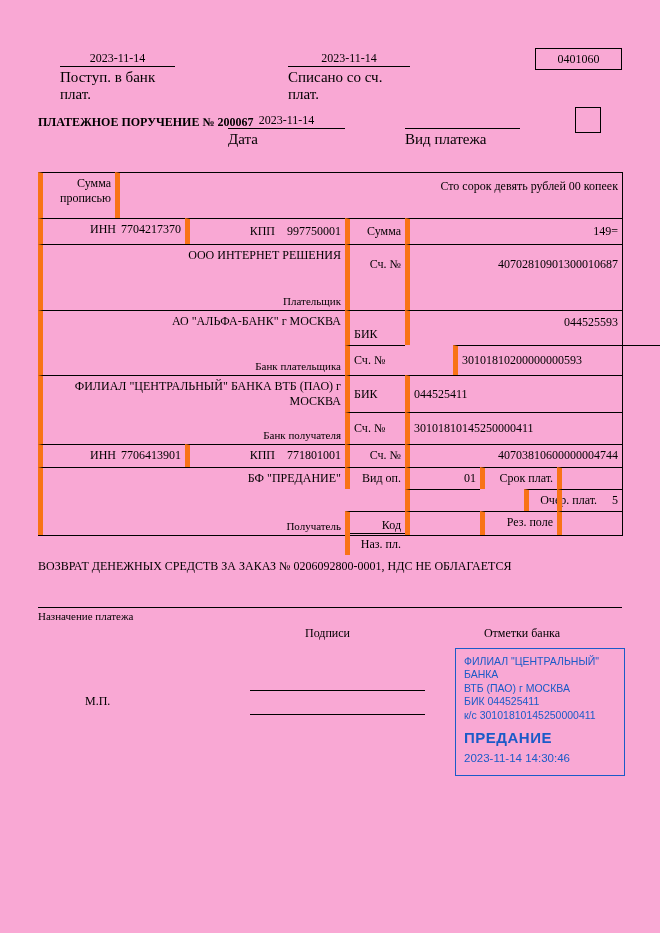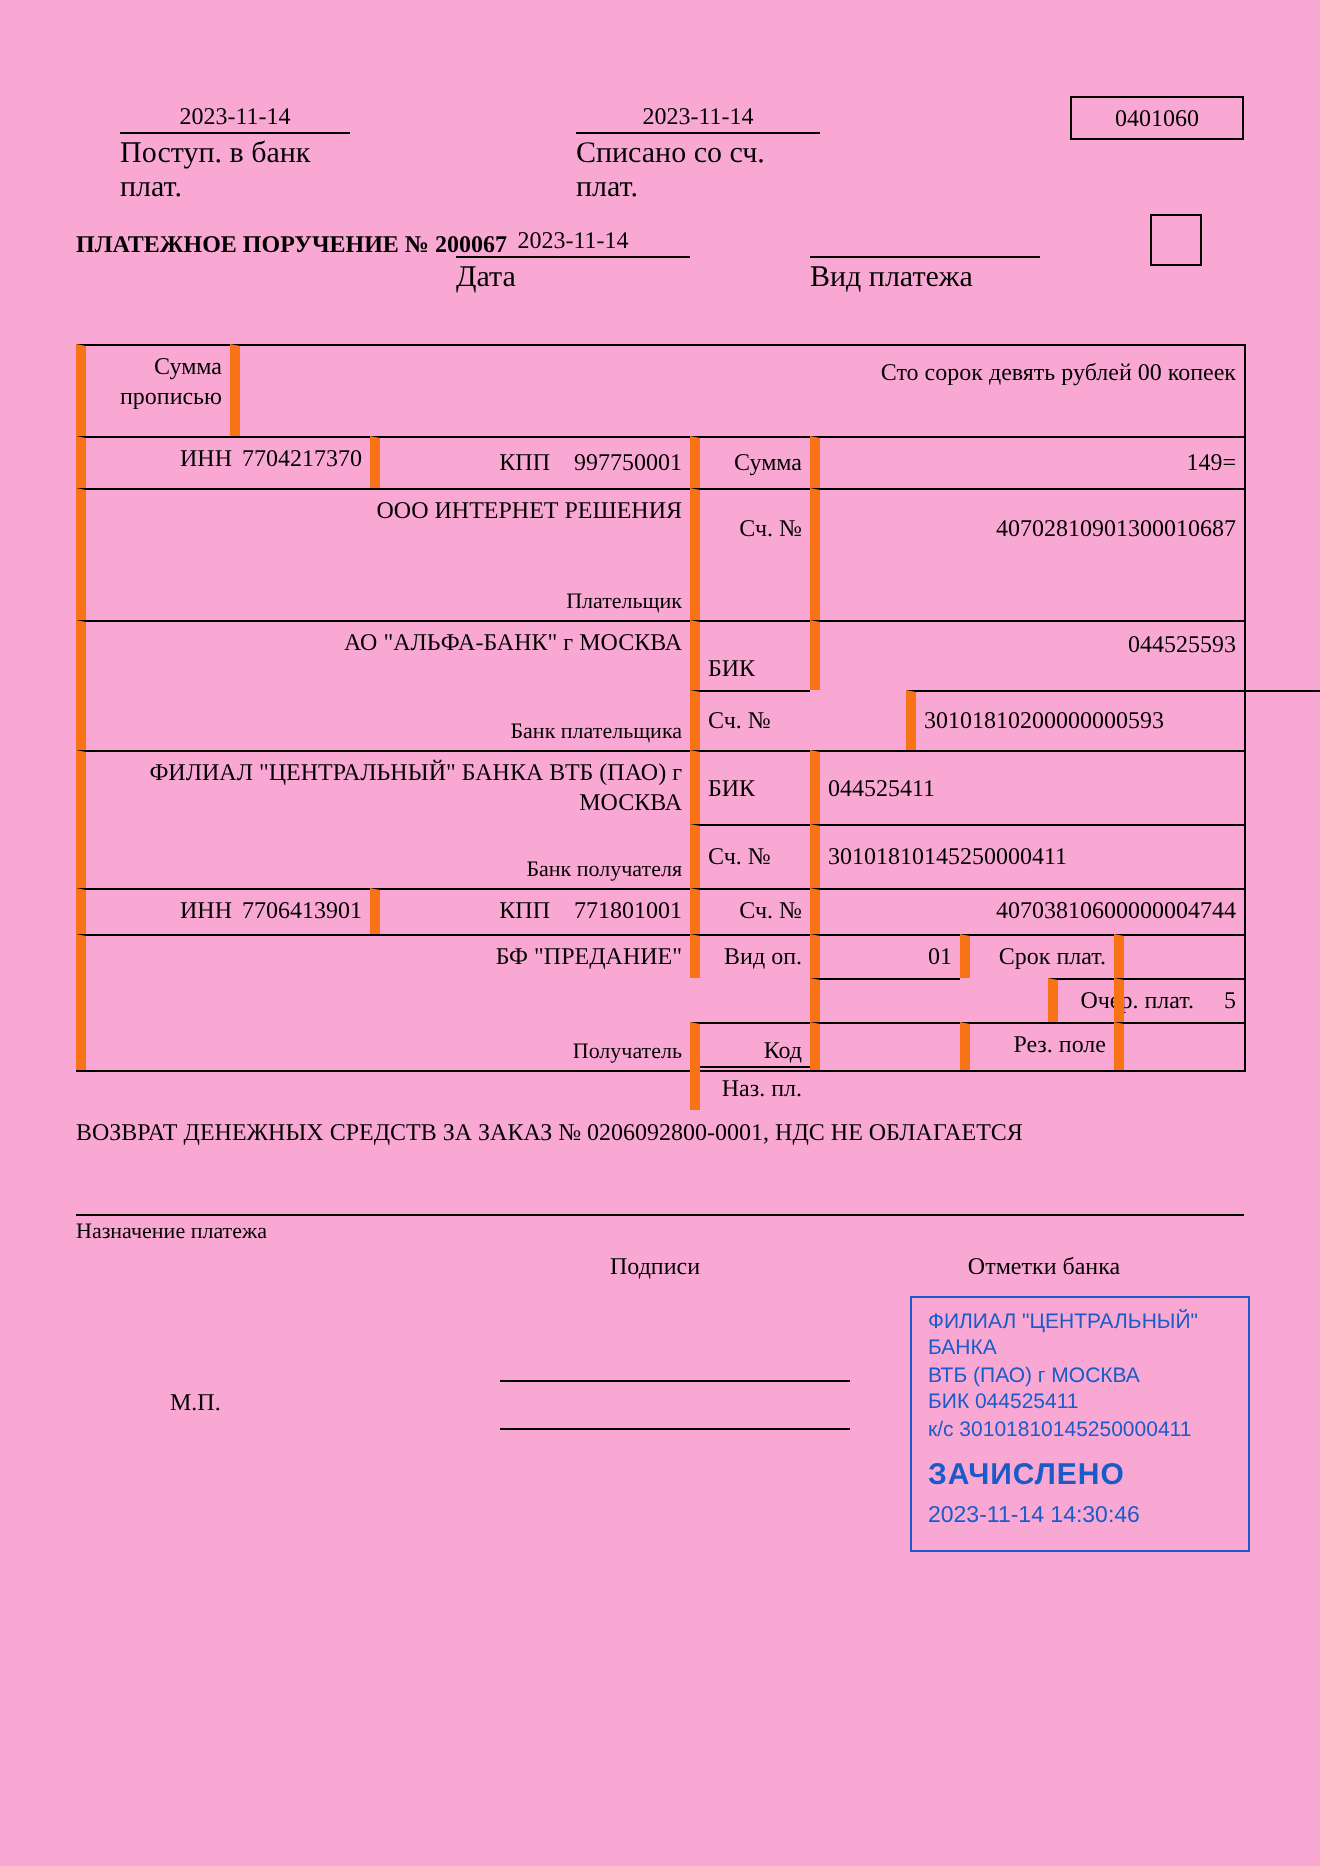--- a/index.html
+++ b/index.html
@@ -204,17 +204,17 @@
 
   <div class="abs" style="left:85px; top:694px;">М.П.</div>
   <div class="abs sigline" style="left:250px; top:676px; width:175px;"></div>
   <div class="abs sigline" style="left:250px; top:700px; width:175px;"></div>
 
   <div class="stamp">
     <div class="stamp-line">ФИЛИАЛ "ЦЕНТРАЛЬНЫЙ" БАНКА</div>
     <div class="stamp-line">ВТБ (ПАО) г МОСКВА</div>
     <div class="stamp-line">БИК 044525411</div>
     <div class="stamp-line">к/с 30101810145250000411</div>
-    <div class="stamp-status">ЗАЧИСЛЕНО</div>
+    <div class="stamp-status">ПРЕДАНИЕ</div>
     <div class="stamp-date">2023-11-14 14:30:46</div>
   </div>
 
 </div>
 
 </body></html>

